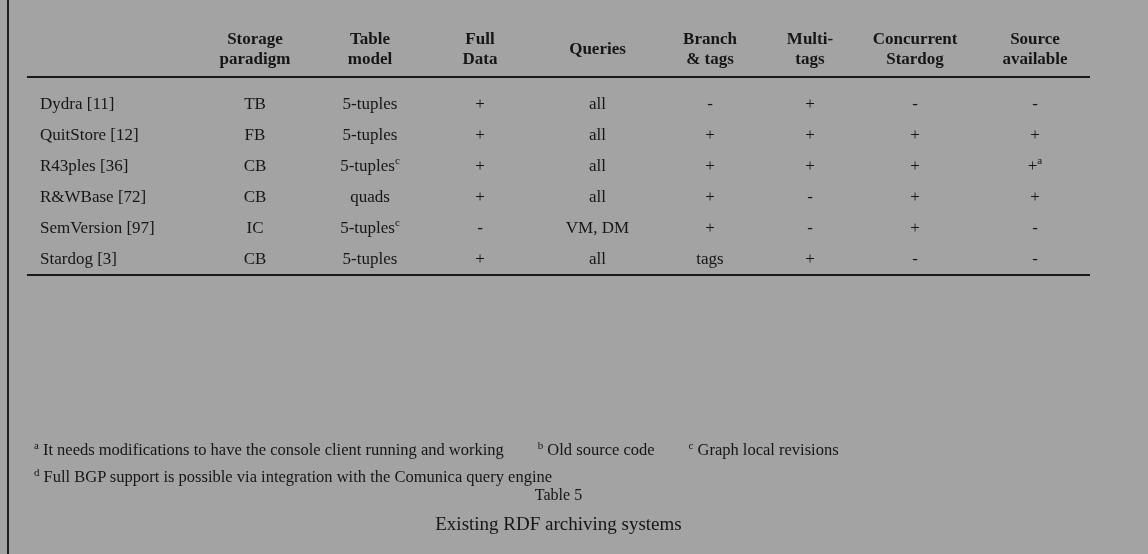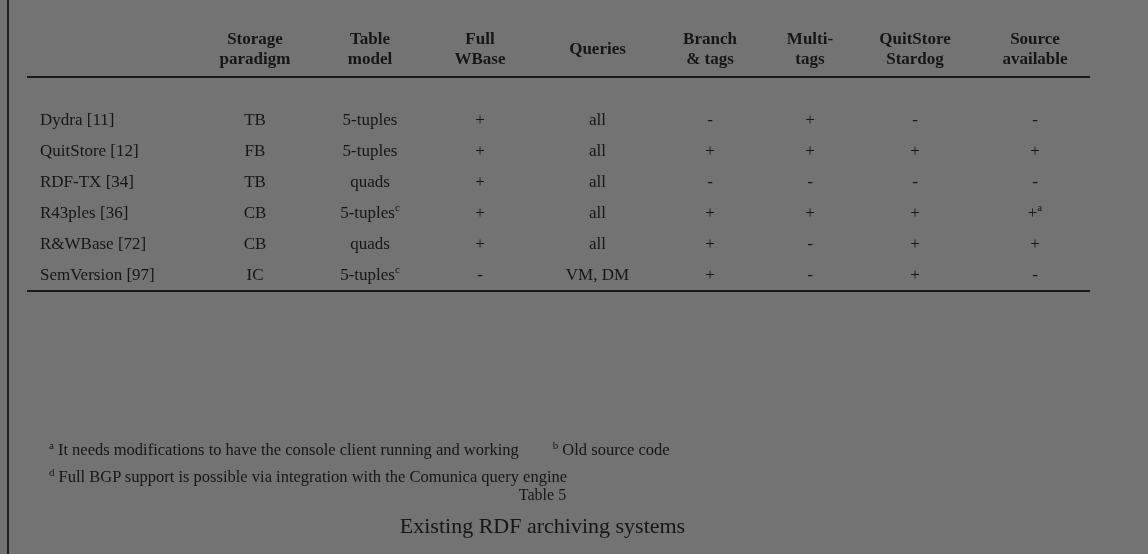--- a/index.html
+++ b/index.html
@@ -1,20 +1,20 @@
 <!DOCTYPE html>
 <html><head>
 <meta charset="utf-8">
 <style>
   html, body { margin: 0; padding: 0; background: #ffffff; }
   .page {
     position: relative;
     width: 1148px;
     height: 554px;
-    background: #737373;
+    background: #a3a3a3;
     font-family: "Liberation Serif", "DejaVu Serif", serif;
     color: #161616;
     overflow: hidden;
   }
   .edge-line {
     position: absolute;
     left: 7px; top: 0;
     width: 2px; height: 554px;
     background: #1f1f1f;
   }
@@ -38,47 +38,47 @@
   }
   table.systems thead th .hline { display: block; }
   table.systems tbody td {
     height: 31px;
     font-size: 17px;
     text-align: center;
     vertical-align: middle;
     padding: 0;
     white-space: nowrap;
   }
-  table.systems tbody tr:first-child td { padding-top: 26px; }
+  table.systems tbody tr:first-child td { padding-top: 10px; }
   table.systems tbody td.name-cell {
     text-align: left;
     padding-left: 13px;
   }
   sup.cell-sup, .fn sup {
     font-size: 11px;
     line-height: 0;
     vertical-align: super;
   }
   sup.cell-sup:empty { display: none; }
   .footnotes {
     position: absolute;
-    left: 49px; top: 440px;
+    left: 34px; top: 440px;
     width: 1060px;
     font-size: 16.5px;
   }
   .fn-line { display: flex; gap: 34px; margin-bottom: 7px; }
   .fn sup { margin-right: 4px; }
   .caption {
     position: absolute;
-    left: 11px; top: 486px;
+    left: 27px; top: 486px;
     width: 1063px;
     text-align: center;
   }
   .caption .cap-label { font-size: 16px; margin-bottom: 9px; }
-  .caption .cap-title { font-size: 22px; }
+  .caption .cap-title { font-size: 19px; }
 </style>
 </head>
 <body>
 
 <div class="page">
   <div class="edge-line"></div>
 
   <table class="systems">
     <colgroup>
       <col style="width:158px">
@@ -97,36 +97,36 @@
         <th>
           <span class="hline">Storage</span>
           <span class="hline">paradigm</span>
         </th>
         <th>
           <span class="hline">Table</span>
           <span class="hline">model</span>
         </th>
         <th>
           <span class="hline">Full</span>
-          <span class="hline">WBase</span>
+          <span class="hline">Data</span>
         </th>
         <th>
           <span class="hline">Queries</span>
           <span class="hline"></span>
         </th>
         <th>
           <span class="hline">Branch</span>
           <span class="hline">&amp; tags</span>
         </th>
         <th>
           <span class="hline">Multi-</span>
           <span class="hline">tags</span>
         </th>
         <th>
-          <span class="hline">QuitStore</span>
+          <span class="hline">Concurrent</span>
           <span class="hline">Stardog</span>
         </th>
         <th>
           <span class="hline">Source</span>
           <span class="hline">available</span>
         </th>
       </tr>
     </thead>
     <tbody id="systems-tbody">
         <tr>
@@ -145,31 +145,20 @@
           <td><span>FB</span></td>
           <td><span>5-tuples</span></td>
           <td><span>+</span></td>
           <td><span>all</span></td>
           <td><span>+</span></td>
           <td><span>+</span></td>
           <td><span>+</span></td>
           <td><span>+</span></td>
         </tr>
         <tr>
-          <td class="name-cell">RDF-TX [34]</td>
-          <td><span>TB</span></td>
-          <td><span>quads</span></td>
-          <td><span>+</span></td>
-          <td><span>all</span></td>
-          <td><span>-</span></td>
-          <td><span>-</span></td>
-          <td><span>-</span></td>
-          <td><span>-</span></td>
-        </tr>
-        <tr>
           <td class="name-cell">R43ples [36]</td>
           <td><span>CB</span></td>
           <td><span>5-tuples</span><sup class="cell-sup">c</sup></td>
           <td><span>+</span></td>
           <td><span>all</span></td>
           <td><span>+</span></td>
           <td><span>+</span></td>
           <td><span>+</span></td>
           <td><span>+</span><sup class="cell-sup">a</sup></td>
         </tr>
@@ -186,29 +175,41 @@
         </tr>
         <tr>
           <td class="name-cell">SemVersion [97]</td>
           <td><span>IC</span></td>
           <td><span>5-tuples</span><sup class="cell-sup">c</sup></td>
           <td><span>-</span></td>
           <td><span>VM, DM</span></td>
           <td><span>+</span></td>
           <td><span>-</span></td>
           <td><span>+</span></td>
+          <td><span>-</span></td>
+        </tr>
+        <tr>
+          <td class="name-cell">Stardog [3]</td>
+          <td><span>CB</span></td>
+          <td><span>5-tuples</span></td>
+          <td><span>+</span></td>
+          <td><span>all</span></td>
+          <td><span>tags</span></td>
+          <td><span>+</span></td>
+          <td><span>-</span></td>
           <td><span>-</span></td>
         </tr>
       </tbody>
   </table>
 
   <div class="footnotes">
     <div class="fn-line">
       <span class="fn"><sup>a</sup><span>It needs modifications to have the console client running and working</span></span>
       <span class="fn"><sup>b</sup><span>Old source code</span></span>
+      <span class="fn"><sup>c</sup><span>Graph local revisions</span></span>
     </div>
     <div class="fn-line">
       <span class="fn"><sup>d</sup><span>Full BGP support is possible via integration with the Comunica query engine</span></span>
     </div>
   </div>
 
   <div class="caption">
     <div class="cap-label">Table 5</div>
     <div class="cap-title">Existing RDF archiving systems</div>
   </div>

